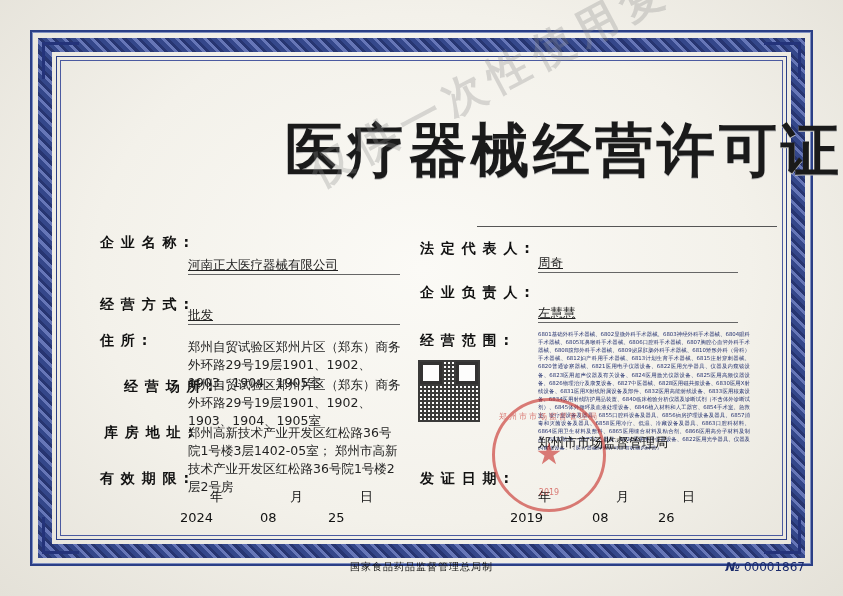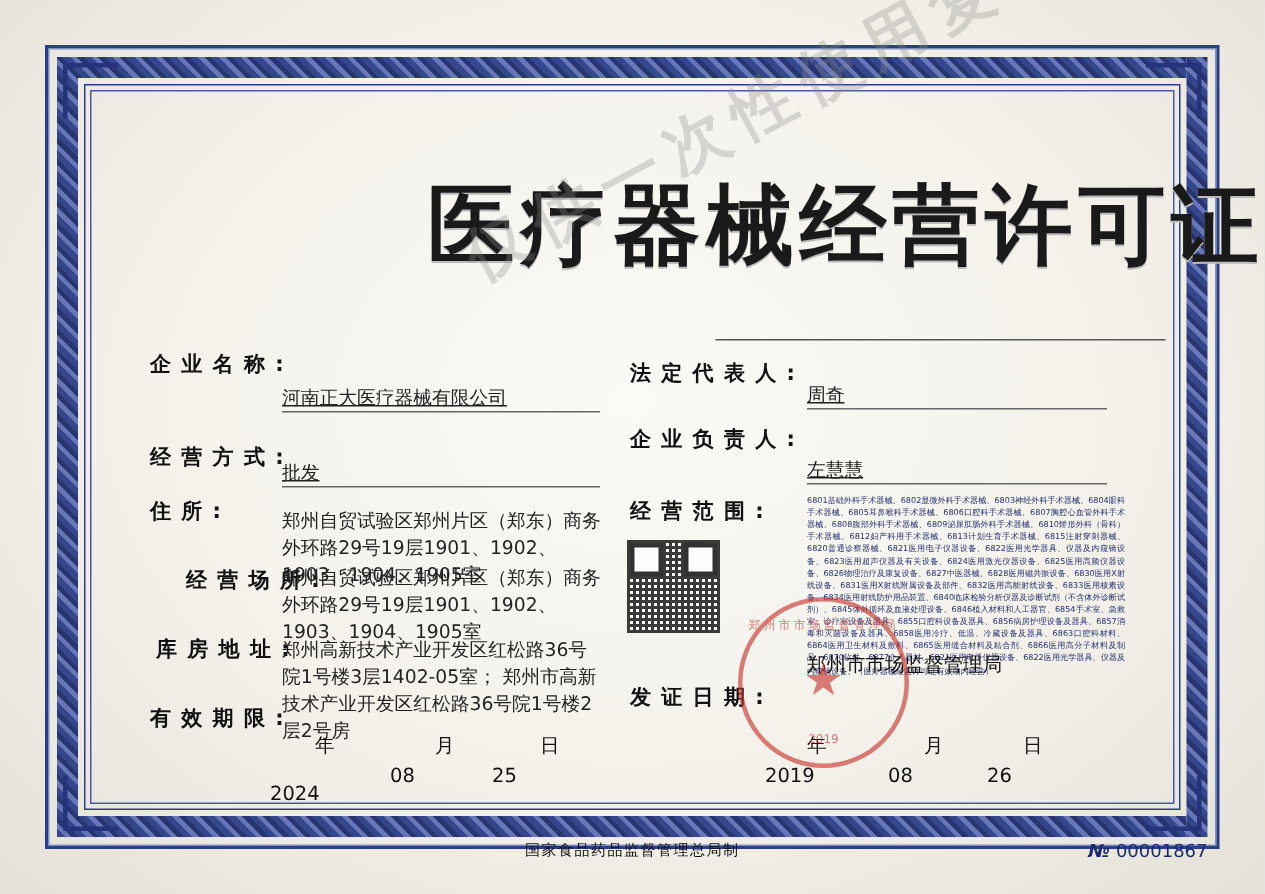--- a/index.html
+++ b/index.html
@@ -79,36 +79,36 @@
   .l2{left:0;top:68px;}  .v2{left:88px;top:78px;width:212px;}
   .l3{left:0;top:104px;} .v3{left:88px;top:110px;width:215px;}
   .l4{left:0;top:150px;margin-left:24px;} .v4{left:88px;top:148px;width:215px;}
   .l5{left:4px;top:196px;} .v5{left:88px;top:196px;width:215px;}
   .l6{left:0;top:242px;}
 
   
   .r1{left:0;top:12px;}   .rv1{left:118px;top:26px;width:200px;}
   .r2{left:0;top:56px;}  .rv2{left:118px;top:76px;width:200px;}
   .r3{left:0;top:104px;} .rv3{left:118px;top:102px;width:212px;}
-  .r4{left:0;top:228px;}
+  .r4{left:0;top:242px;}
 
   .scope-text{
     font-size:5.4px;line-height:1.5;color:#23306e;text-align:justify;
     width:212px;height:120px;overflow:hidden;
   }
   .issuer{
     position:absolute;left:118px;top:206px;font-size:13px;color:#111;
   }
 
   
   .dateline{position:absolute;font-size:13px;color:#111;}
   .d-y{left:110px;top:260px;}
   .d-m{left:190px;top:260px;}
   .d-d{left:260px;top:260px;}
-  .dv-y{left:80px;top:294px;}
+  .dv-y{left:80px;top:282px;}
   .dv-m{left:160px;top:282px;}
   .dv-d{left:228px;top:282px;}
 
   .rd-y{left:118px;top:260px;}
   .rd-m{left:196px;top:260px;}
   .rd-d{left:262px;top:260px;}
   .rdv-y{left:90px;top:282px;}
   .rdv-m{left:172px;top:282px;}
   .rdv-d{left:238px;top:282px;}
 

